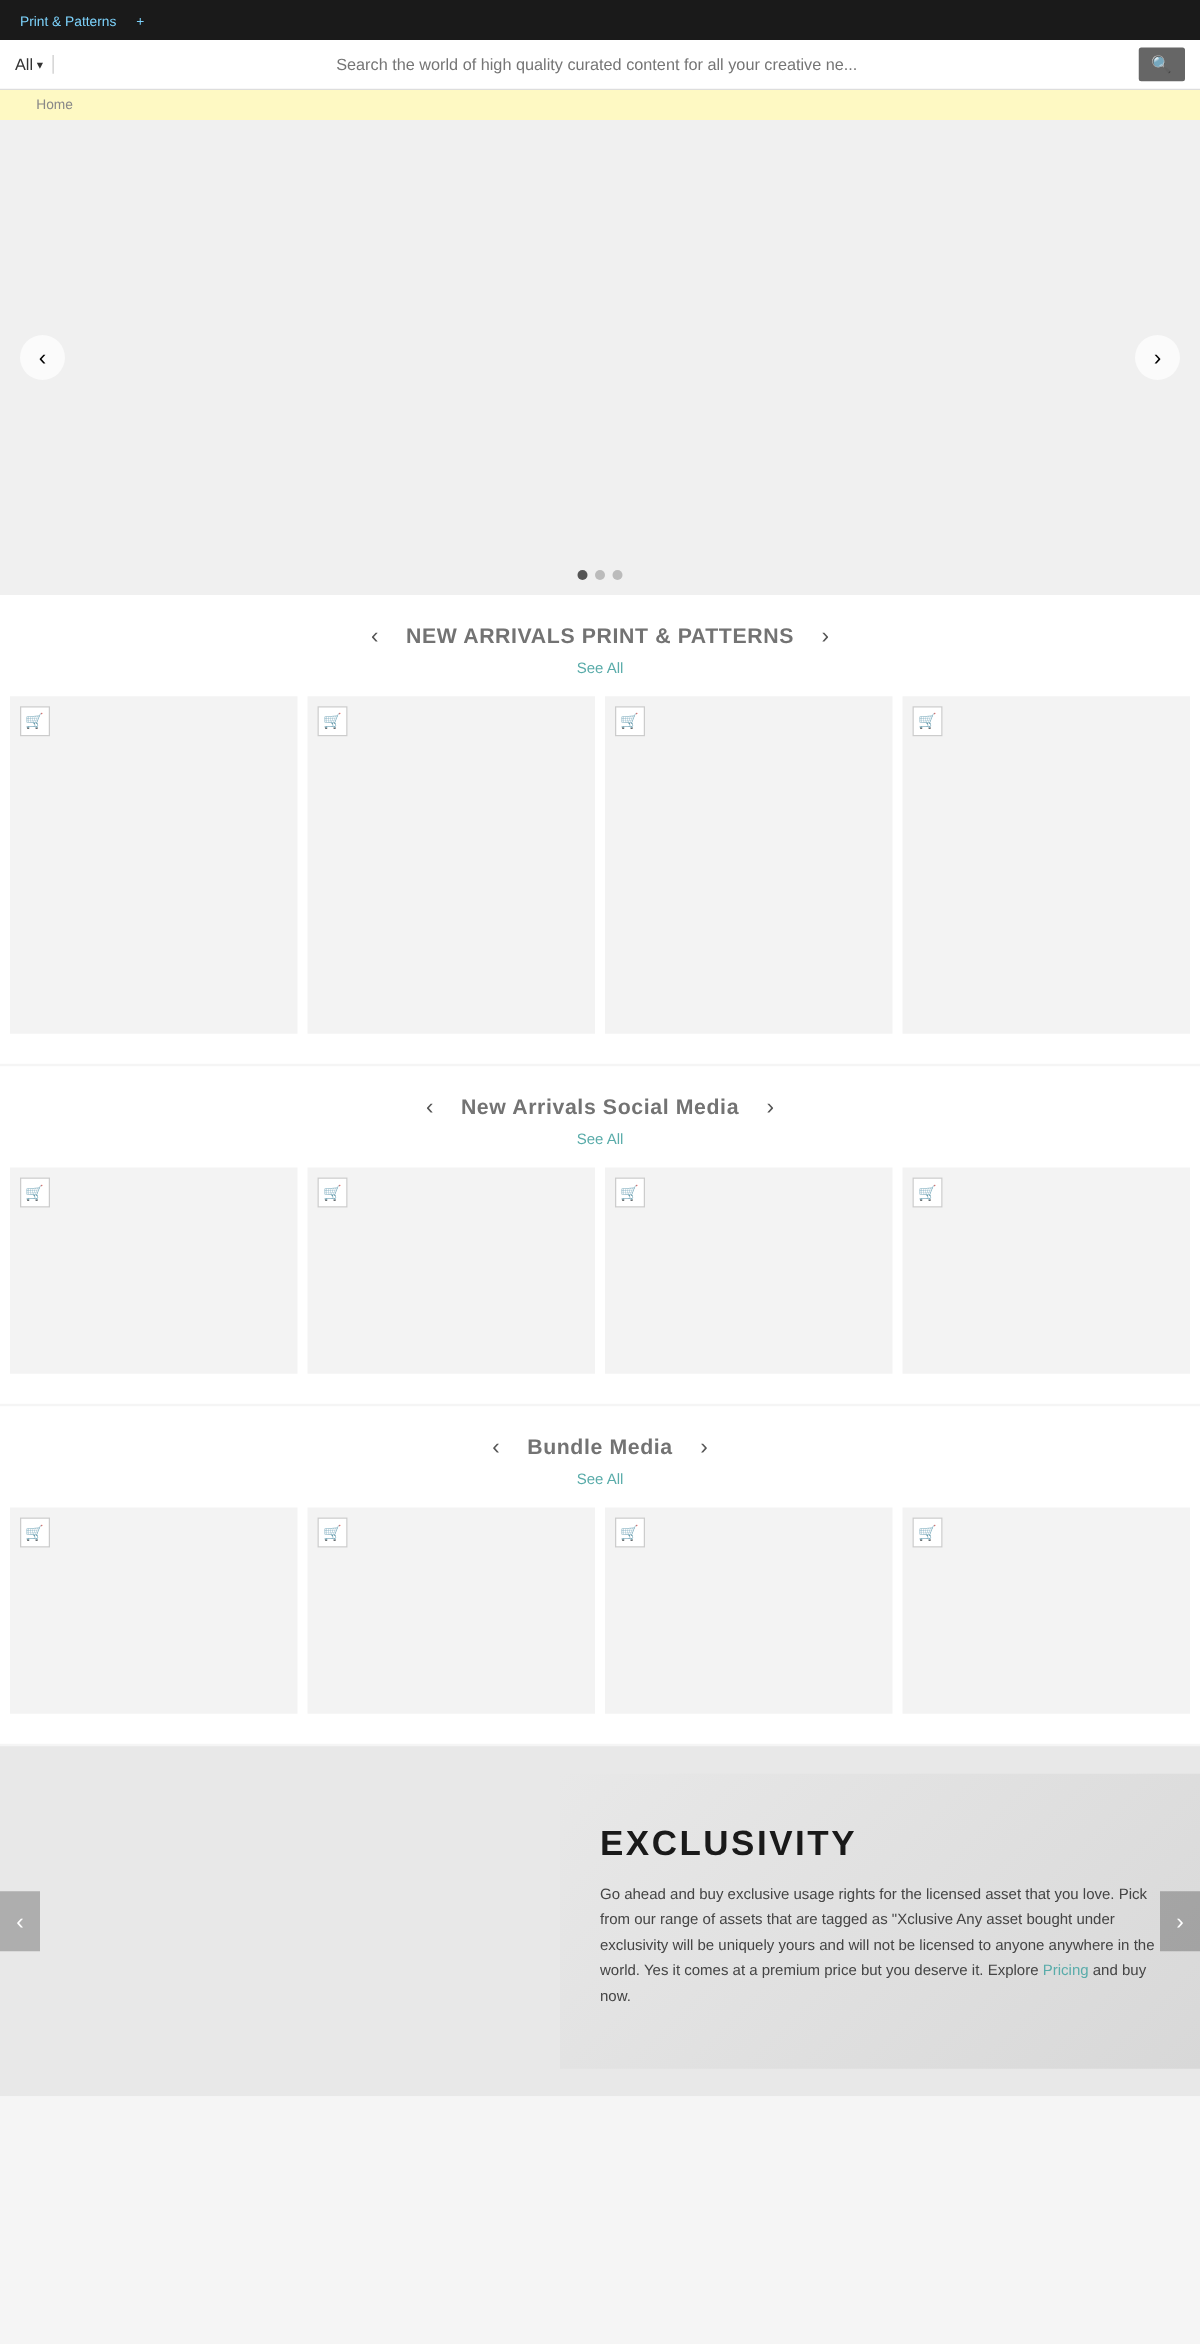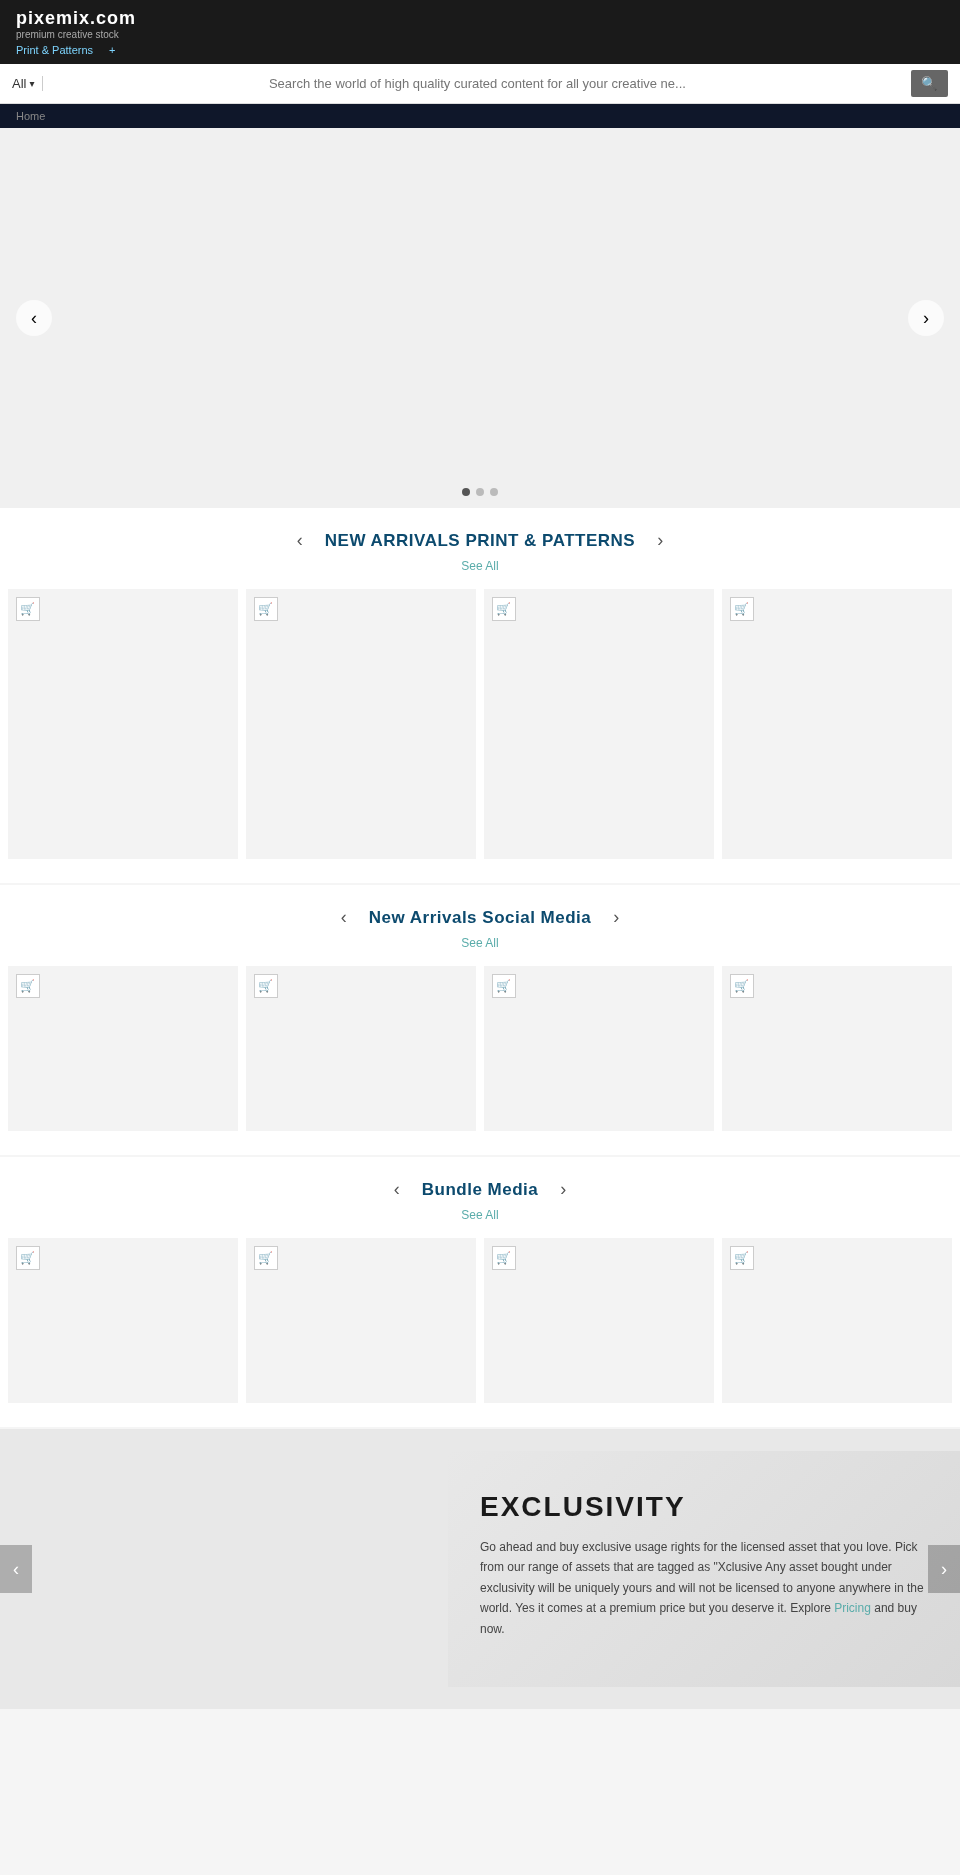--- a/index.html
+++ b/index.html
@@ -84,21 +84,21 @@
     .section-header {
       display: flex;
       align-items: center;
       justify-content: center;
       gap: 16px;
       margin-bottom: 6px;
     }
     .section-title {
       font-size: 17px;
       font-weight: bold;
-      color: #0c4a6e;
+      color: #737373;
       letter-spacing: 0.5px;
     }
     .section-nav-btn {
       background: none;
       border: none;
       font-size: 18px;
       color: #555;
       cursor: pointer;
       padding: 2px 6px;
     }
@@ -197,35 +197,31 @@
       width: 32px; height: 48px;
       cursor: pointer;
       font-size: 18px;
       display: flex; align-items: center; justify-content: center;
     }
     .carousel-arrow-left { left: 0; }
     .carousel-arrow-right { right: 0; }
 
     
     .breadcrumb-bar {
-      background: #0f172a;
-      padding: 6px 16px;
+      background: #fef9c3;
+      padding: 6px 29px;
       font-size: 11px;
       color: #888;
     }
   </style>
 </head>
 <body>
 
 <header>
   <div class="header">
-    <div class="logo-area">
-      <span class="logo-text">pixemix.com</span>
-      <span class="logo-sub">premium creative stock</span>
-    </div>
     <nav class="nav-bar">
       <span class="nav-item">Print &amp; Patterns</span>
       <span class="nav-item">+</span>
     </nav>
   </div>
 </header>
 
 <div class="search-bar">
   <div class="search-dropdown">
     <span>All</span>

